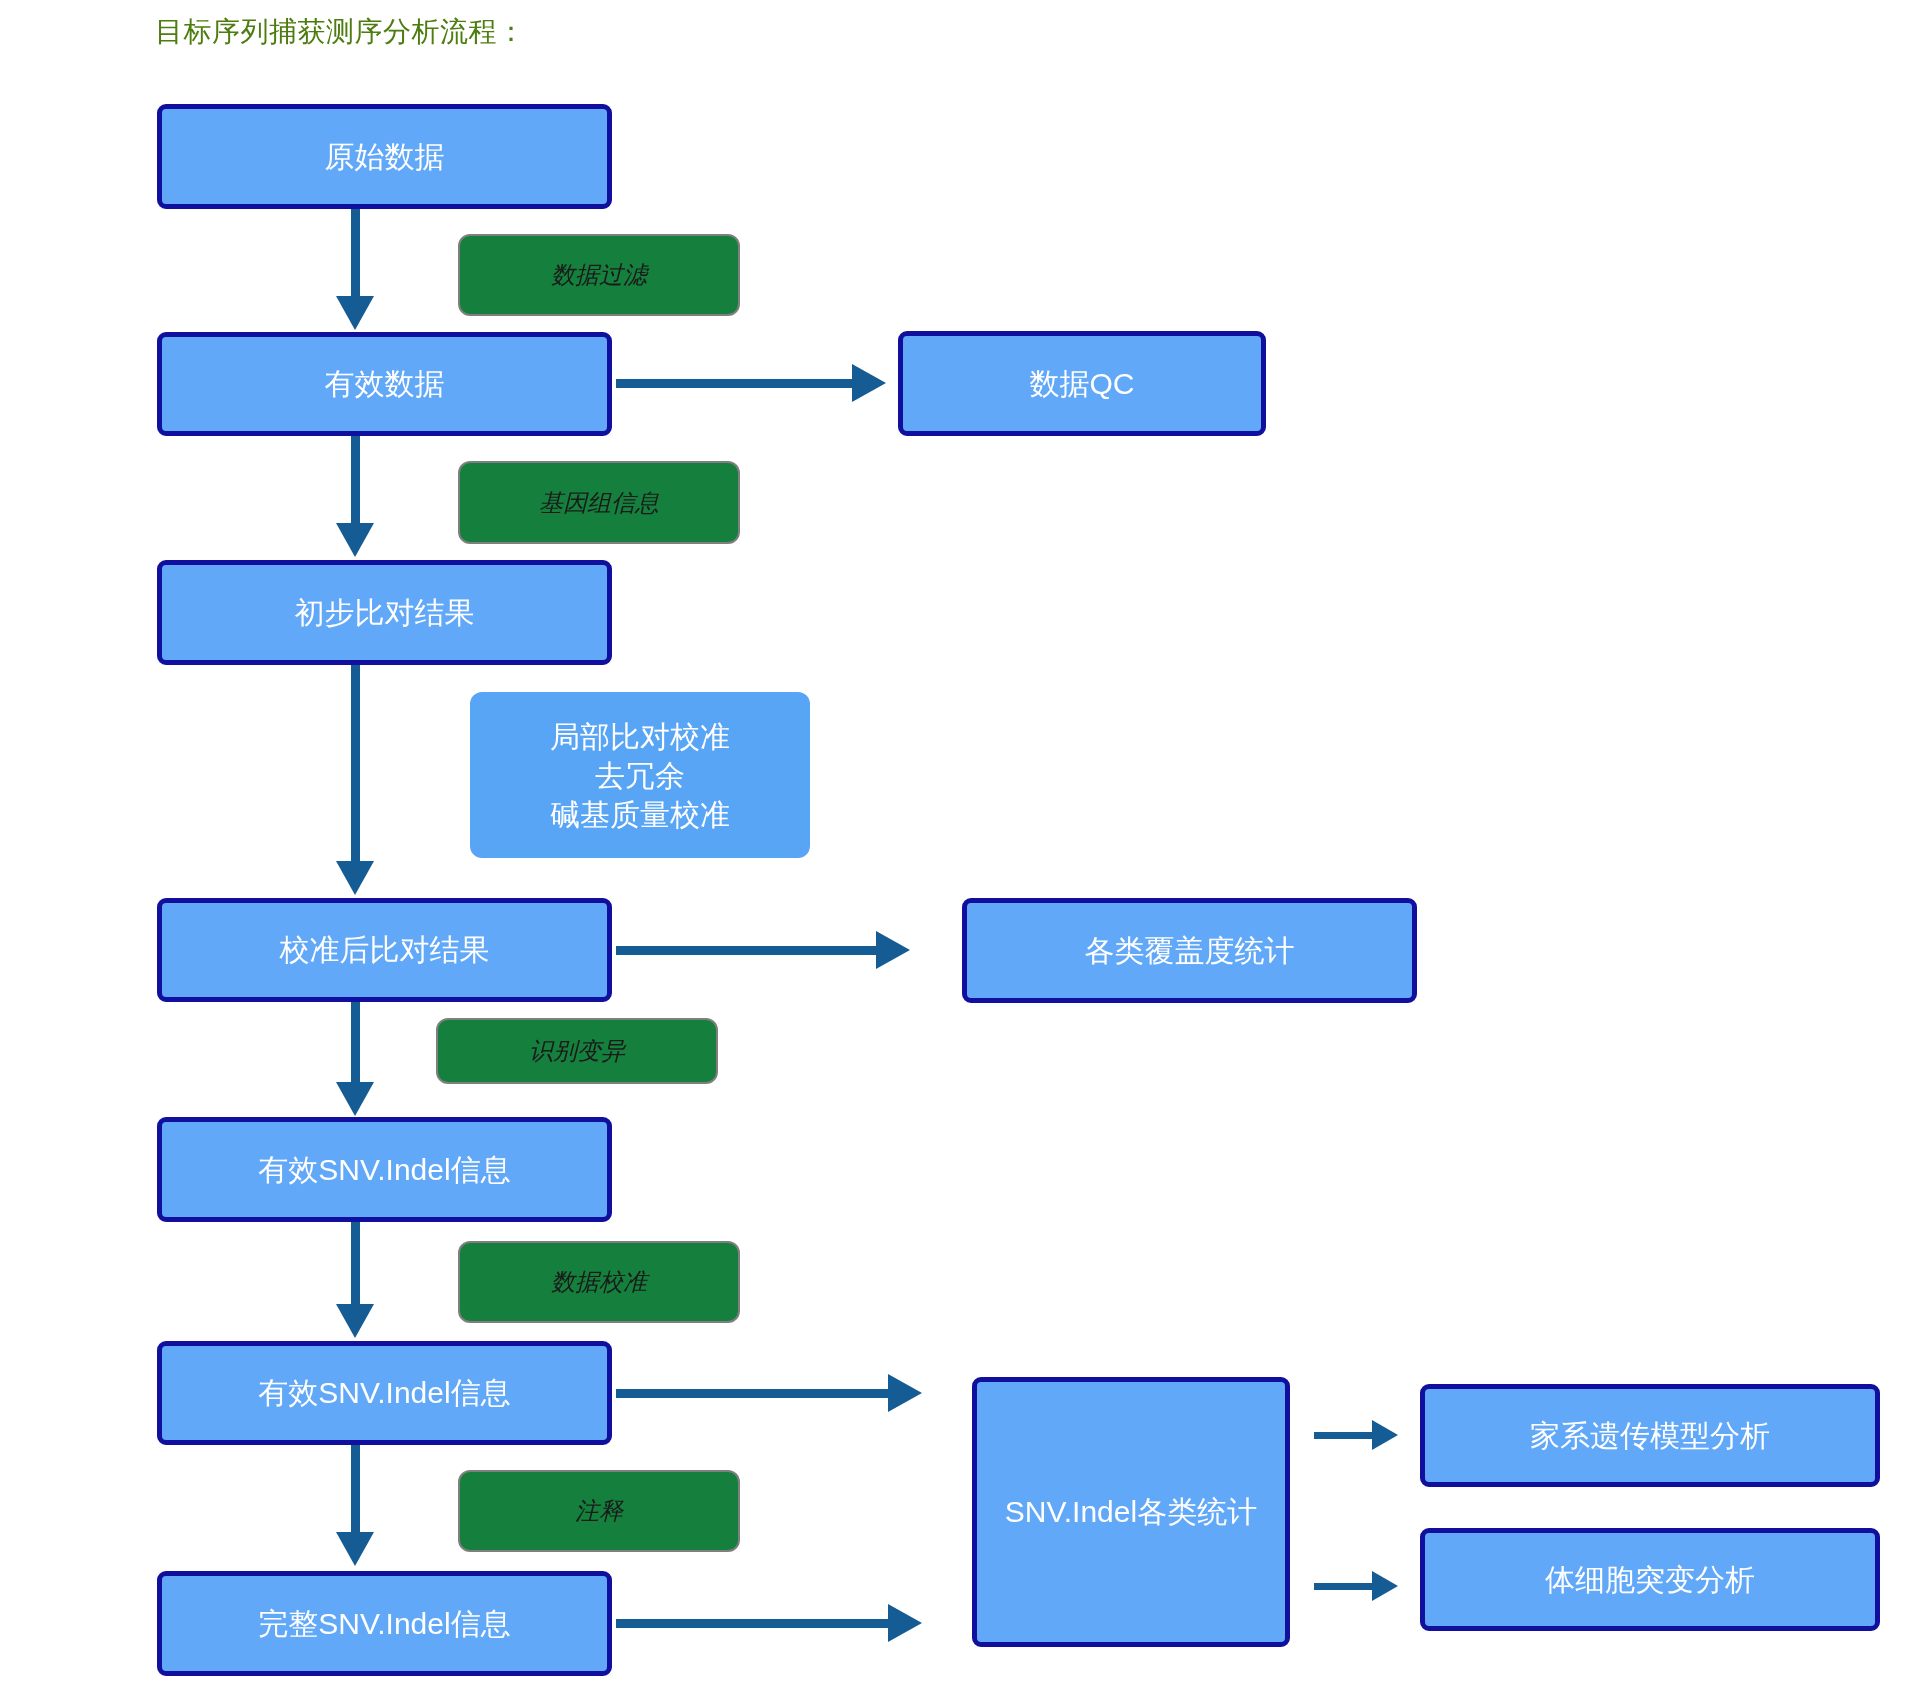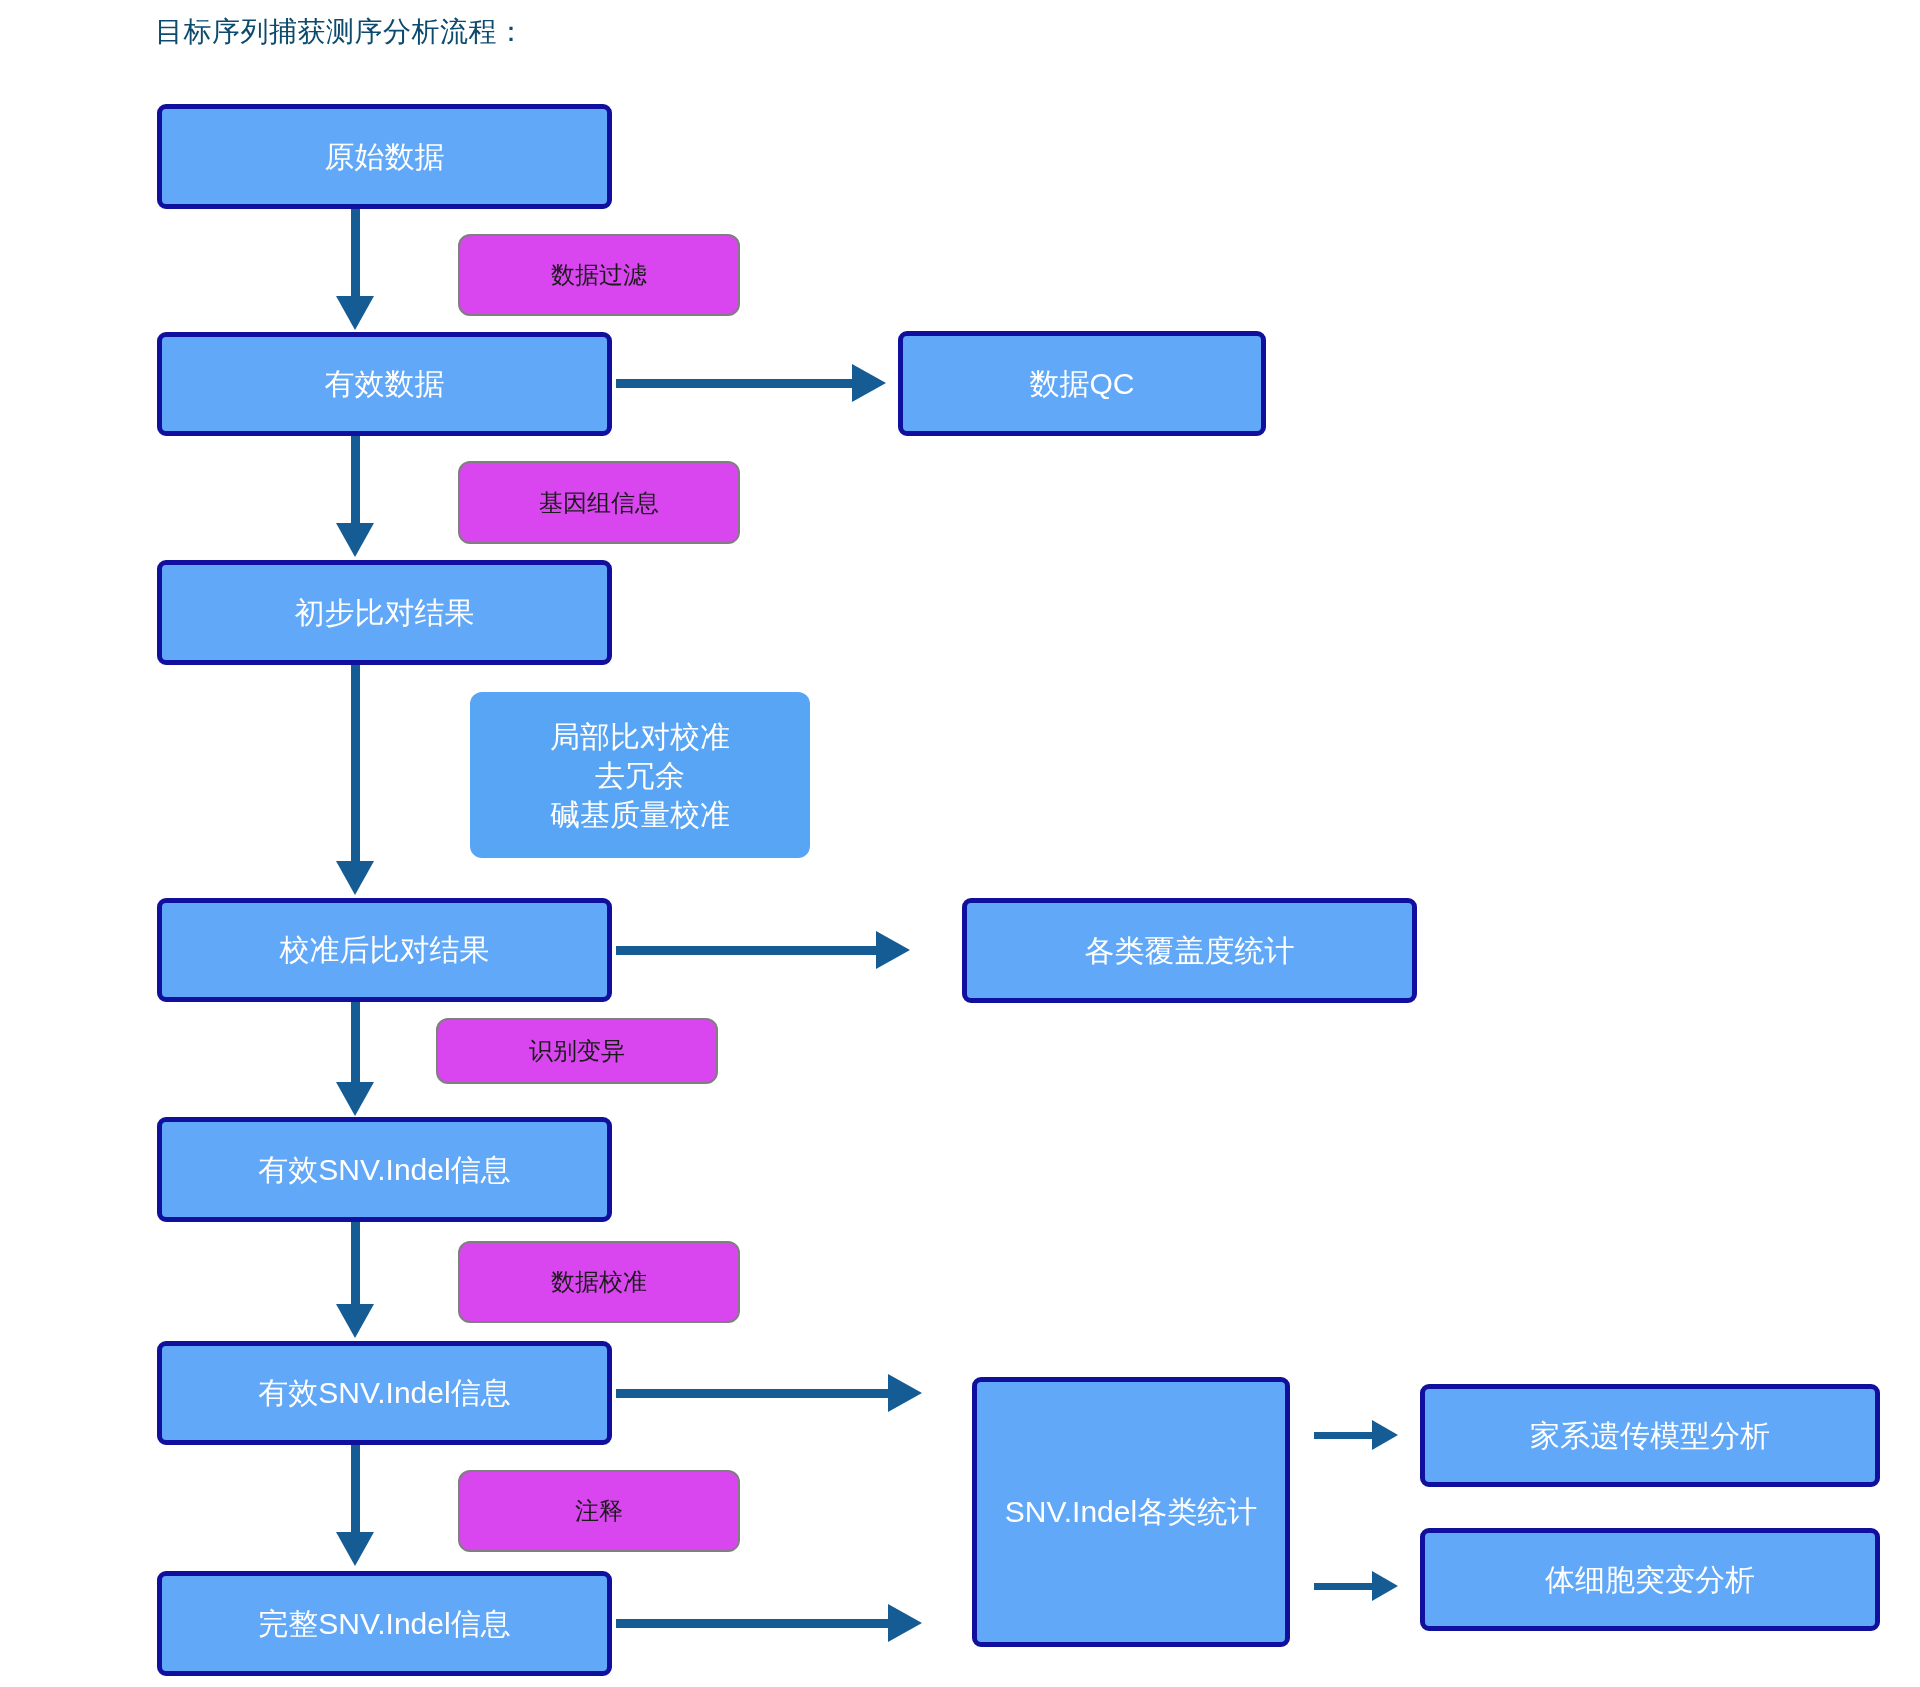--- a/index.html
+++ b/index.html
@@ -16,21 +16,21 @@
     width: 1920px;
     height: 1687px;
     background: #ffffff;
     overflow: hidden;
   }
   .title {
     position: absolute;
     left: 155px;
     top: 13px;
     font-size: 28px;
-    color: #0c4a6e;
+    color: #4d7c0f;
     letter-spacing: 0.5px;
     white-space: nowrap;
   }
   
   .node {
     position: absolute;
     box-sizing: border-box;
     background: #61A8F8;
     border: 5px solid #11109E;
     border-radius: 9px;
@@ -48,29 +48,30 @@
     border: none;
     border-radius: 12px;
     background: #59A5F5;
     font-size: 30px;
     line-height: 1.30;
   }
   
   .chip {
     position: absolute;
     box-sizing: border-box;
-    background: #d946ef;
+    background: #15803d;
     border: 2px solid #7F7F7F;
     border-radius: 12px;
     color: #1A1A1A;
     display: flex;
     align-items: center;
     justify-content: center;
     text-align: center;
     font-size: 24px;
+    font-style: italic;
   }
   
   .v-line {
     position: absolute;
     background: #155B94;
     width: 9px;
   }
   .v-head {
     position: absolute;
     width: 0;

